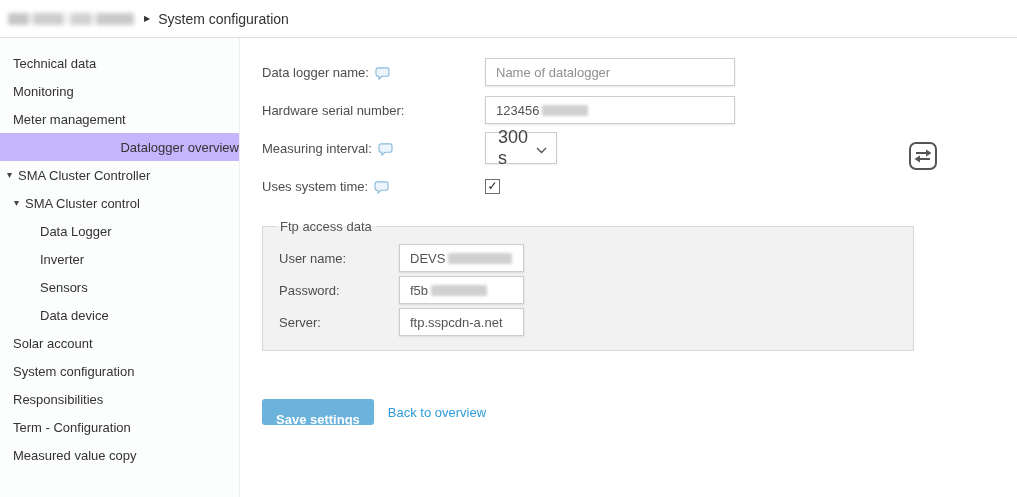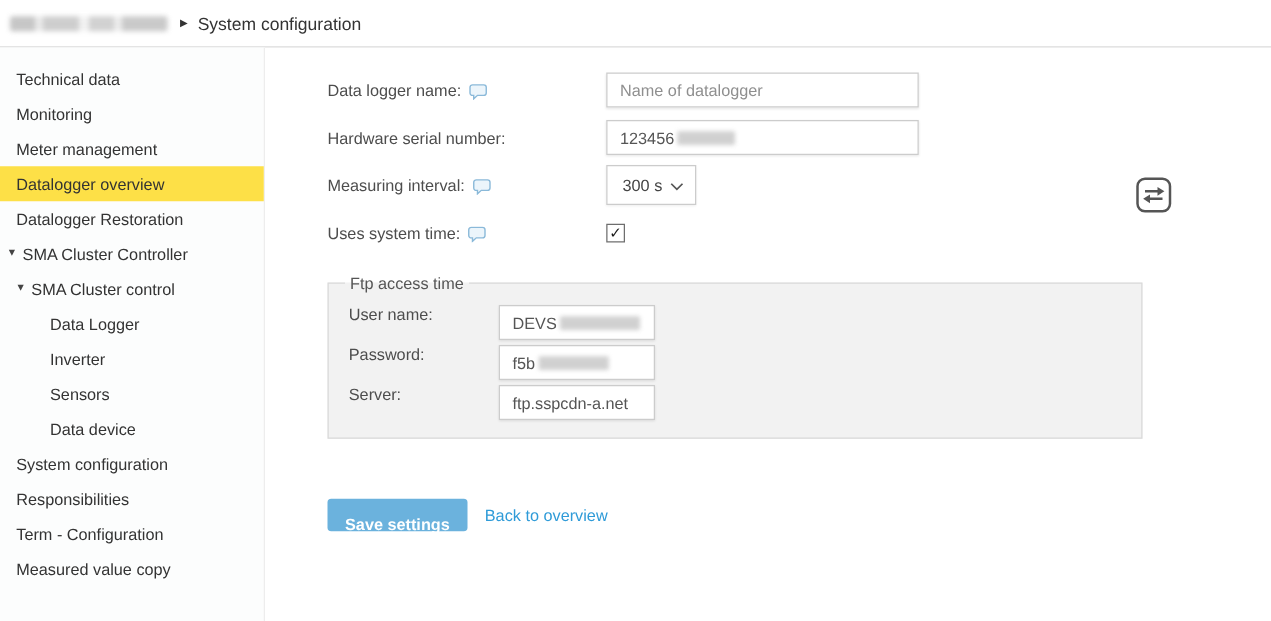--- a/index.html
+++ b/index.html
@@ -26,34 +26,34 @@
     border-radius:2px;
     background:linear-gradient(90deg,#b3b3b3 0 16%,#e2e2e2 16% 21%,#bdbdbd 21% 44%,#ededed 44% 50%,#c2c2c2 50% 66%,#e6e6e6 66% 71%,#b8b8b8 71% 100%);
     filter:blur(2px);
     opacity:.75;
   }
   .crumb-arrow { font-size:8px; color:#333; margin:0 8px 0 10px; }
   .crumb-current { font-size:14px; color:#333; }
 
   
   .sidebar {
-    position:absolute; top:38px; left:0; bottom:0; width:212px;
+    position:absolute; top:38px; left:0; bottom:0; width:240px;
     background:#fcfdfd;
     border-right:1px solid #ededed;
     padding-top:11px;
   }
   .side-item {
     height:28px;
     display:flex; align-items:center;
     padding-left:13px;
     font-size:13px; color:#333;
     cursor:pointer;
     white-space:nowrap;
   }
-  .side-item.selected { background:#fde047; }
+  .side-item.selected { background:#c4b5fd;justify-content:flex-end; }
   .side-item.arrow-lvl0 { padding-left:7px; }
   .side-item.arrow-lvl1 { padding-left:14px; }
   .side-item.lvl2 { padding-left:40px; }
   .tree-arrow { font-size:10px; color:#444; margin-right:6px; line-height:1; }
 
   
   .content {
     position:absolute; left:240px; top:38px; right:0; bottom:0;
     padding:20px 0 0 22px;
   }
@@ -93,21 +93,21 @@
   }
   .redact-serial { width:46px; }
   .redact-user { width:64px; }
   .redact-pass { width:56px; }
 
   .select-box {
     width:72px; height:32px;
     border:1px solid #cccccc; background:#fff;
     display:flex; align-items:center; justify-content:space-between;
     padding:0 9px 0 12px;
-    font-size:13px; color:#444;
+    font-size:18px; color:#444;
     box-shadow:0 1px 2px rgba(0,0,0,.07);
     cursor:pointer;
   }
 
   .checkbox {
     width:15px; height:15px;
     border:1px solid #6e6e6e; background:#fff;
     display:flex; align-items:center; justify-content:center;
     font-size:12px; color:#1a1a1a; line-height:1;
     cursor:pointer;
@@ -118,21 +118,21 @@
     width:652px;
     margin-top:19px;
     border:1px solid #d9d9d9;
     background:#f2f2f2;
     padding:6px 0 14px 16px;
   }
   .ftp-box legend {
     font-size:13px; color:#555;
     padding:0 4px; margin-left:-3px;
   }
-  .ftp-row { display:flex; align-items:flex-start; margin-top:4px; }
+  .ftp-row { display:flex; align-items:center; margin-top:4px; }
   .ftp-label { width:120px; font-size:13px; color:#4d4d4d; }
   .ftp-input { width:125px; }
 
   
   .footer-actions { margin-top:48px; display:flex; align-items:center; gap:14px; }
   .save-btn {
     background:#6bb2dd; color:#fff;
     border:none; border-radius:3px;
     font-weight:bold; font-size:13px;
     height:25px; padding:13px 14px;
@@ -161,42 +161,42 @@
     </div>
   <div class="side-item">
       <span>Monitoring</span>
     </div>
   <div class="side-item">
       <span>Meter management</span>
     </div>
   <div class="side-item selected">
       <span>Datalogger overview</span>
     </div>
-  <div class="side-item">
-      <span>Datalogger Restoration</span>
-    </div>
   <div class="side-item arrow-lvl0">
       <span class="tree-arrow">▾</span>
       <span>SMA Cluster Controller</span>
     </div>
   <div class="side-item arrow-lvl1">
       <span class="tree-arrow">▾</span>
       <span>SMA Cluster control</span>
     </div>
   <div class="side-item lvl2">
       <span>Data Logger</span>
     </div>
   <div class="side-item lvl2">
       <span>Inverter</span>
     </div>
   <div class="side-item lvl2">
       <span>Sensors</span>
     </div>
   <div class="side-item lvl2">
       <span>Data device</span>
+    </div>
+  <div class="side-item">
+      <span>Solar account</span>
     </div>
   <div class="side-item">
       <span>System configuration</span>
     </div>
   <div class="side-item">
       <span>Responsibilities</span>
     </div>
   <div class="side-item">
       <span>Term - Configuration</span>
     </div>
@@ -256,21 +256,21 @@
             <path d="M3.2 1 H12.8 C14 1 15 1.9 15 3.1 V7.9 C15 9.1 14 10 12.8 10 H7.5 L4.2 13 V10 H3.2 C2 10 1 9.1 1 7.9 V3.1 C1 1.9 2 1 3.2 1 Z" fill="#ecf5fb" stroke="#8ab9d9" stroke-width="1.2"></path>
           </svg>
       </span>
     </div>
     <span class="checkbox">
       <span>✓</span>
     </span>
   </div>
 
   <fieldset class="ftp-box">
-    <legend>Ftp access time</legend>
+    <legend>Ftp access data</legend>
     <div class="ftp-row">
       <span class="ftp-label">User name:</span>
       <div class="ftp-input">
         <span>DEVS</span>
         <span class="value-redact redact-user"></span>
       </div>
     </div>
     <div class="ftp-row">
       <span class="ftp-label">Password:</span>
       <div class="ftp-input">

